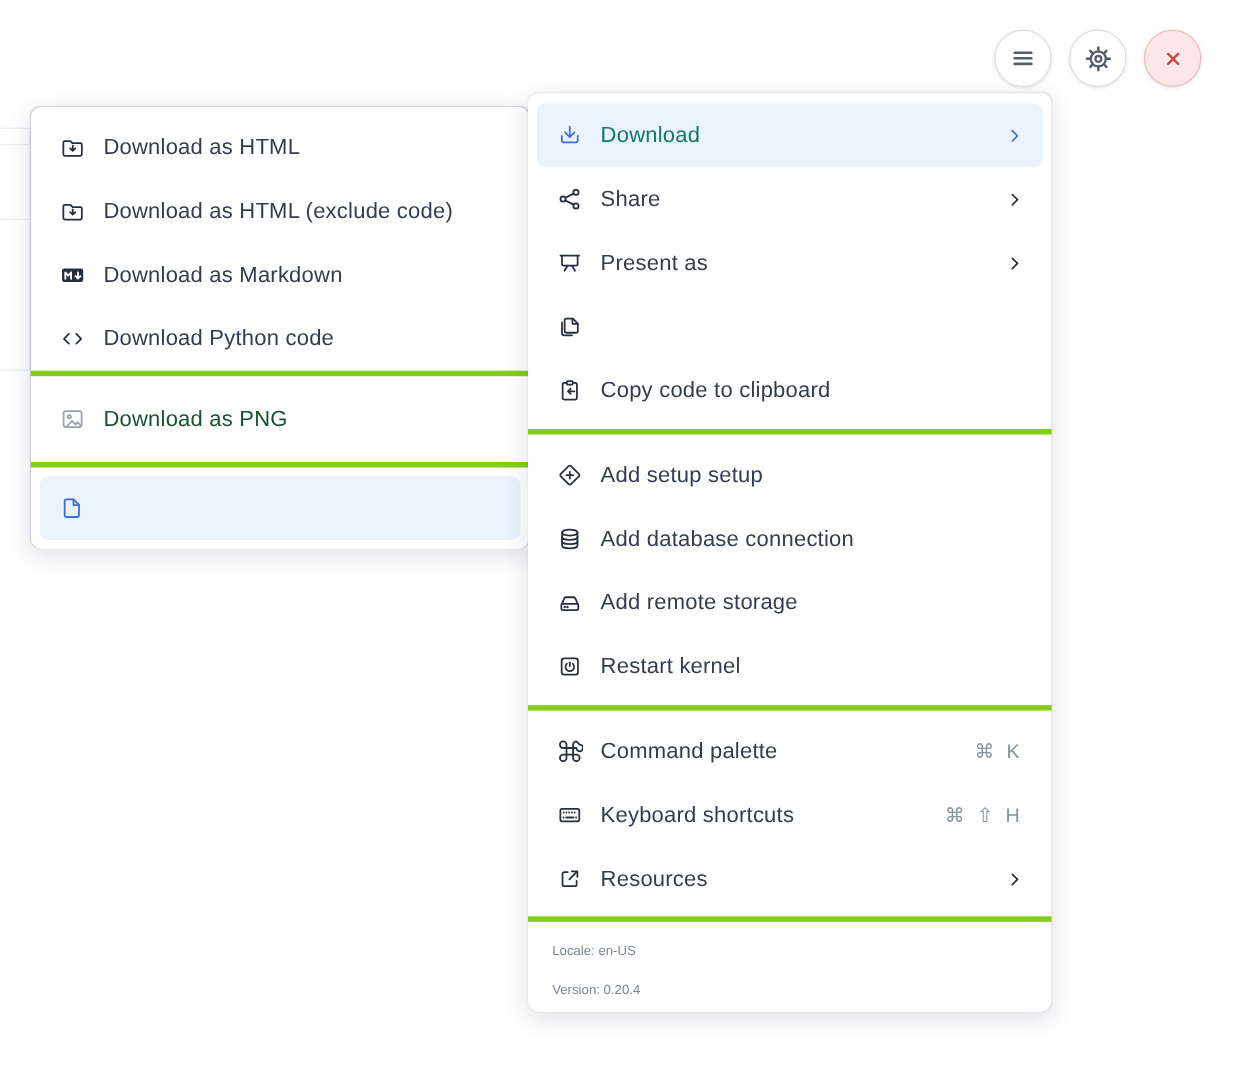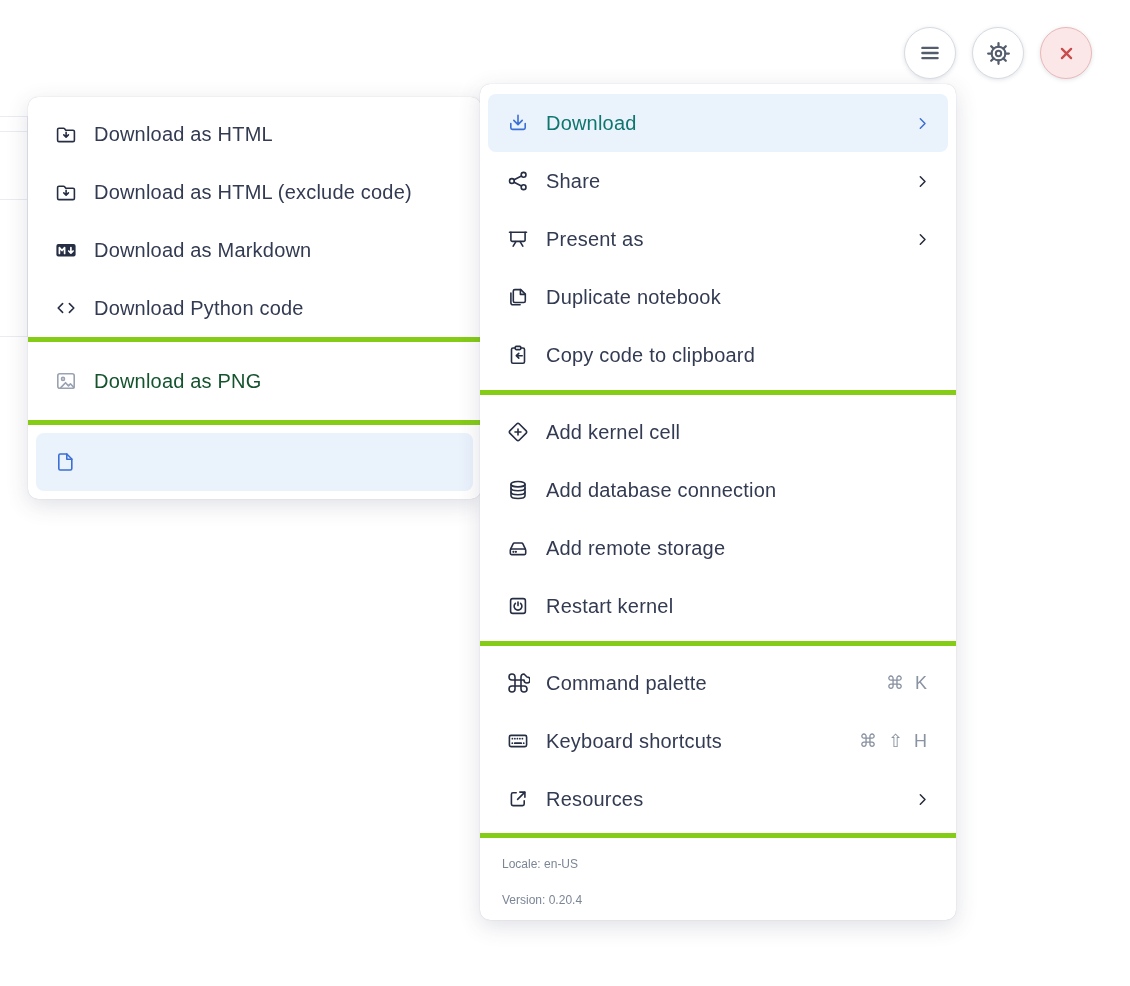--- a/index.html
+++ b/index.html
@@ -199,42 +199,41 @@
           </span>
         </div>
         <div class="item">
           <span class="ico">
             <svg width="24" height="24" viewBox="0 0 24 24" stroke="currentColor" fill="none" stroke-width="1.6" stroke-linecap="round" stroke-linejoin="round">
               <path d="M8.8 4.6h6l4.5 4.5v6.9a1.5 1.5 0 0 1-1.5 1.5H8.8a1.5 1.5 0 0 1-1.5-1.5V6.1a1.5 1.5 0 0 1 1.5-1.5z"></path>
               <path d="M14.4 4.6v4.8h4.9"></path>
               <path d="M4.9 8.1v9.7a2 2 0 0 0 2 2h7.2"></path>
             </svg>
           </span>
-          <span class="label">Duplicate notebook</span>
         </div>
         <div class="item">
           <span class="ico">
             <svg width="24" height="24" viewBox="0 0 24 24" stroke="currentColor" fill="none" stroke-width="1.6" stroke-linecap="round" stroke-linejoin="round">
               <rect x="9.2" y="3.4" width="5.6" height="3.2" rx="1"></rect>
               <path d="M9.2 5H7a1.5 1.5 0 0 0-1.5 1.5v12.2A1.5 1.5 0 0 0 7 20.2h10a1.5 1.5 0 0 0 1.5-1.5V6.5A1.5 1.5 0 0 0 17 5h-2.2"></path>
               <path d="M16.2 12.7h-5.8M12.8 10.3l-2.5 2.4 2.5 2.4"></path>
             </svg>
           </span>
           <span class="label">Copy code to clipboard</span>
         </div>
       </div>
       <div class="section">
         <div class="item">
           <span class="ico">
             <svg width="24" height="24" viewBox="0 0 24 24" stroke="currentColor" fill="none" stroke-width="1.6" stroke-linecap="round" stroke-linejoin="round">
               <path d="M10.9 3.8a1.55 1.55 0 0 1 2.2 0l7.1 7.1a1.55 1.55 0 0 1 0 2.2l-7.1 7.1a1.55 1.55 0 0 1-2.2 0l-7.1-7.1a1.55 1.55 0 0 1 0-2.2z"></path>
               <path d="M12 9v6M9 12h6"></path>
             </svg>
           </span>
-          <span class="label">Add kernel cell</span>
+          <span class="label">Add setup setup</span>
         </div>
         <div class="item">
           <span class="ico">
             <svg width="24" height="24" viewBox="0 0 24 24" stroke="currentColor" fill="none" stroke-width="1.6" stroke-linecap="round" stroke-linejoin="round">
               <ellipse cx="12" cy="6.2" rx="7" ry="2.7"></ellipse>
               <path d="M5 6.2v11.6c0 1.5 3.1 2.7 7 2.7s7-1.2 7-2.7V6.2"></path>
               <path d="M5 10.1c0 1.5 3.1 2.7 7 2.7s7-1.2 7-2.7M5 14c0 1.5 3.1 2.7 7 2.7s7-1.2 7-2.7"></path>
             </svg>
           </span>
           <span class="label">Add database connection</span>

